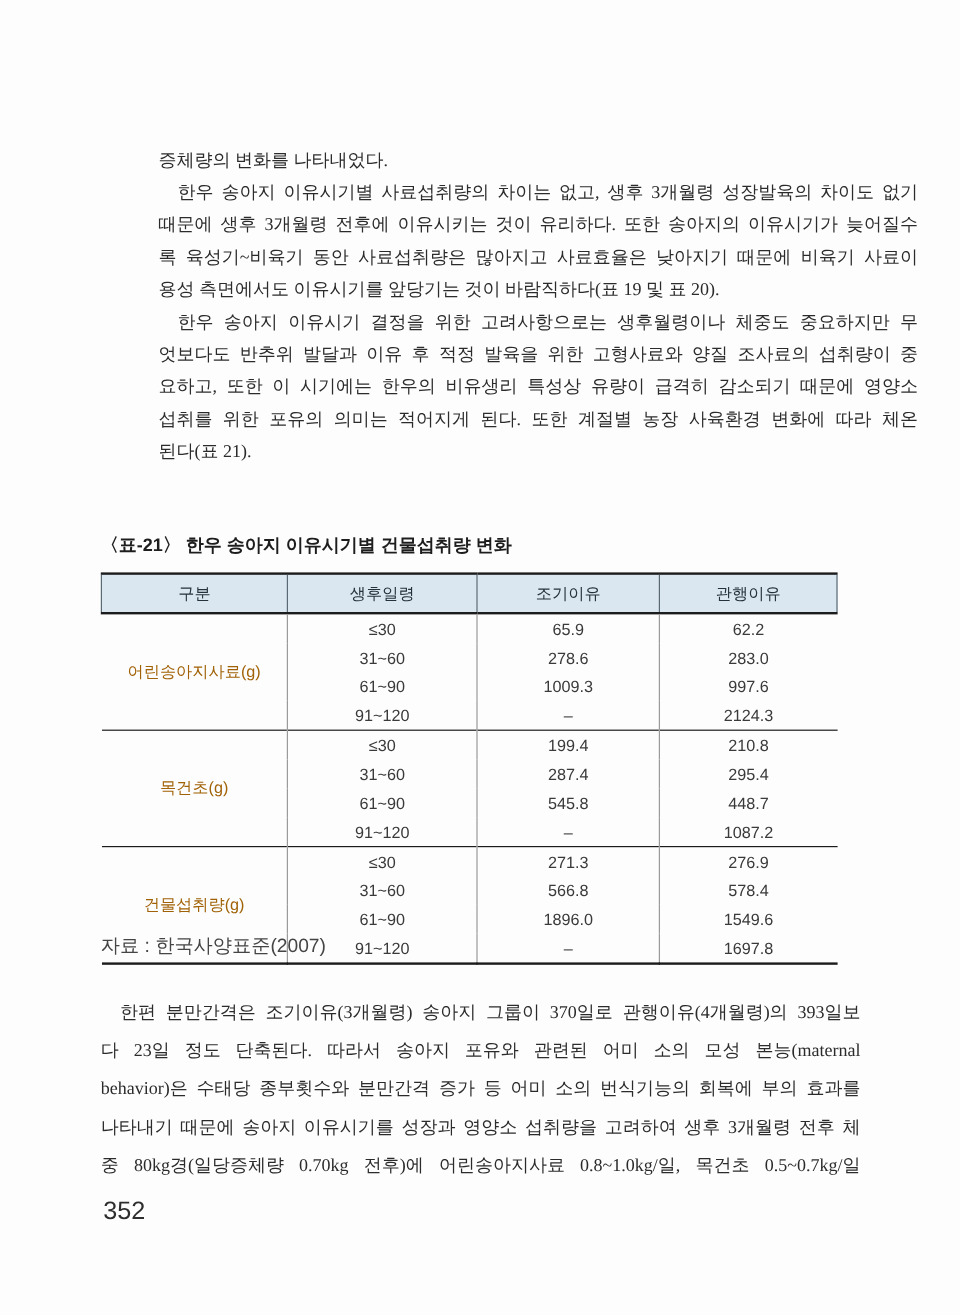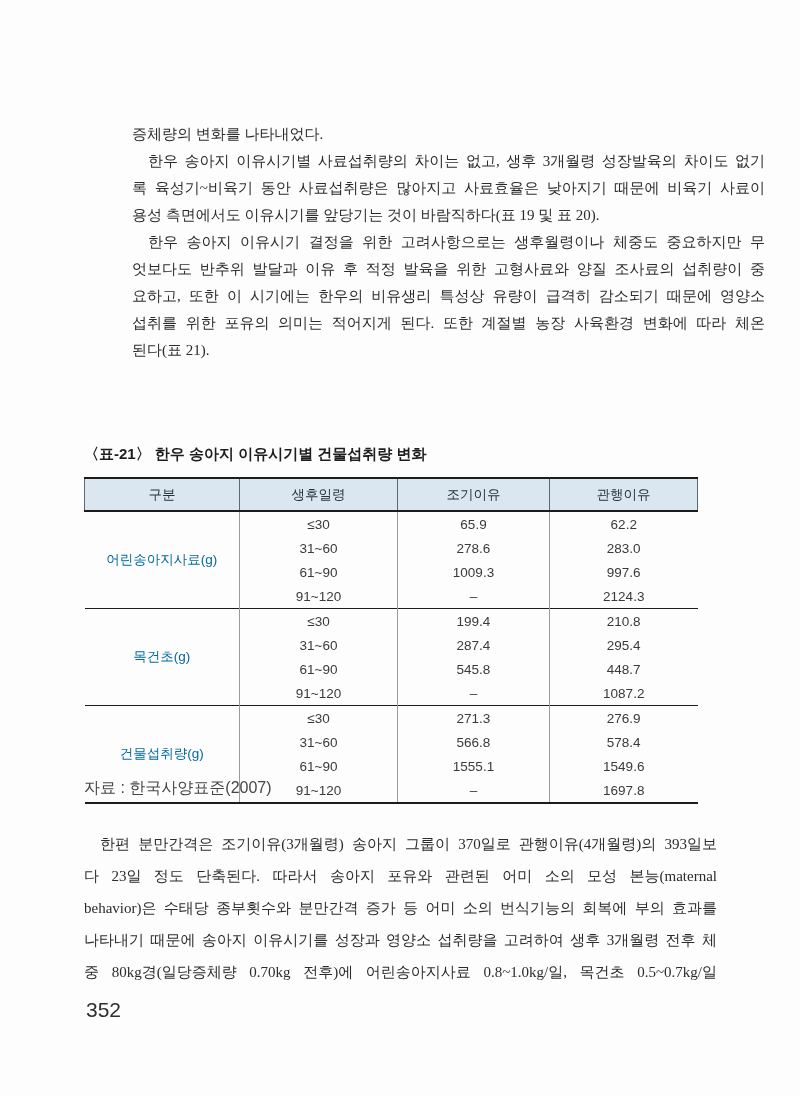--- a/index.html
+++ b/index.html
@@ -46,41 +46,42 @@
     font-weight: normal; color: #24323c;
     text-align: center; vertical-align: middle;
   }
   #dtable td {
     height: 22px;
     text-align: center; vertical-align: middle;
     border-right: 1px solid var(--line-light, #9a9a9a);
   }
   #dtable td:last-child { border-right: none; }
   #dtable tr.gs td { border-top: 1.6px solid var(--line-dark, #1c1c1c); }
-  #dtable td.lbl { color: #0369a1; }
+  #dtable td.lbl { color: #a16207; }
 
   #source {
     left: 84px; top: 778px; width: 400px;
     font-family: "Liberation Sans", "DejaVu Sans", sans-serif;
     font-size: 16px; color: #454545;
   }
   #page-num {
     left: 86px; top: 998px;
     font-family: "Liberation Sans", "DejaVu Sans", sans-serif;
     font-size: 21px; color: #2e2e2e;
   }
 </style>
 </head>
 <body>
 
 <div>
 
   <div id="top-text" class="abs">
     <div class="ln">증체량의 변화를 나타내었다.</div>
     <div class="ln j ind">한우 송아지 이유시기별 사료섭취량의 차이는 없고, 생후 3개월령 성장발육의 차이도 없기</div>
+    <div class="ln j">때문에 생후 3개월령 전후에 이유시키는 것이 유리하다. 또한 송아지의 이유시기가 늦어질수</div>
     <div class="ln j">록 육성기~비육기 동안 사료섭취량은 많아지고 사료효율은 낮아지기 때문에 비육기 사료이</div>
     <div class="ln">용성 측면에서도 이유시기를 앞당기는 것이 바람직하다(표 19 및 표 20).</div>
     <div class="ln j ind">한우 송아지 이유시기 결정을 위한 고려사항으로는 생후월령이나 체중도 중요하지만 무</div>
     <div class="ln j">엇보다도 반추위 발달과 이유 후 적정 발육을 위한 고형사료와 양질 조사료의 섭취량이 중</div>
     <div class="ln j">요하고, 또한 이 시기에는 한우의 비유생리 특성상 유량이 급격히 감소되기 때문에 영양소</div>
     <div class="ln j">섭취를 위한 포유의 의미는 적어지게 된다. 또한 계절별 농장 사육환경 변화에 따라 체온</div>
     <div class="ln">된다(표 21).</div>
   </div>
 
   <div id="caption" class="abs">〈표-21〉 한우 송아지 이유시기별 건물섭취량 변화</div>
@@ -151,21 +152,21 @@
         <td>271.3</td>
         <td>276.9</td>
       </tr>
       <tr>
         <td>31~60</td>
         <td>566.8</td>
         <td>578.4</td>
       </tr>
       <tr>
         <td>61~90</td>
-        <td>1555.1</td>
+        <td>1896.0</td>
         <td>1549.6</td>
       </tr>
       <tr>
         <td>91~120</td>
         <td>–</td>
         <td>1697.8</td>
       </tr>
     </tbody>
   </table>
 

